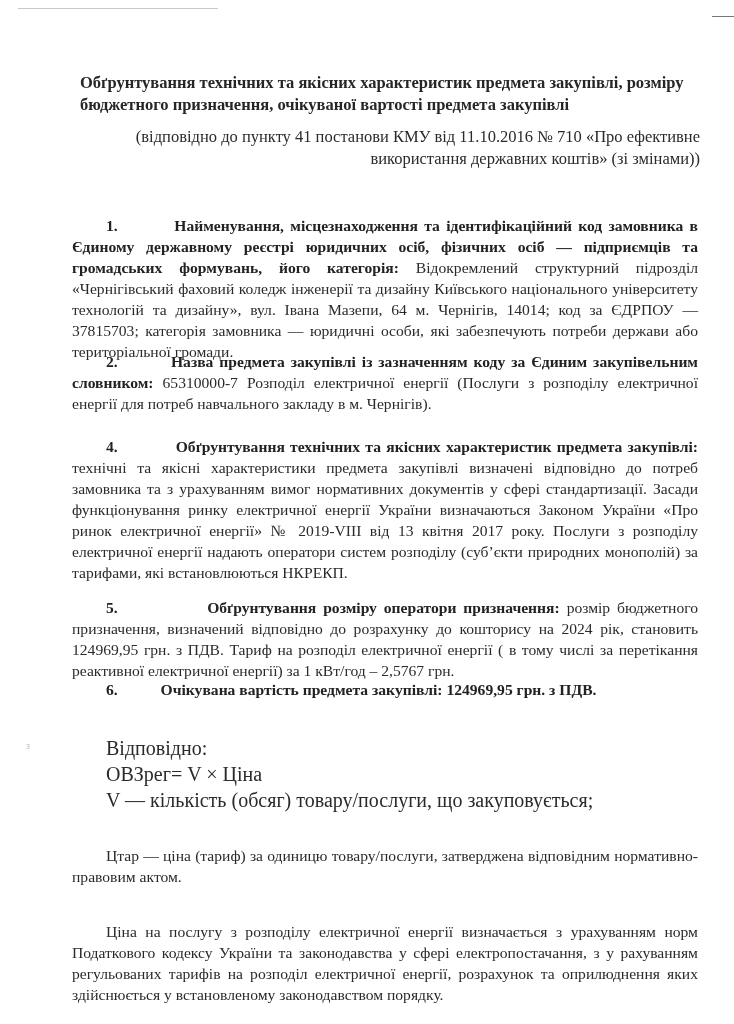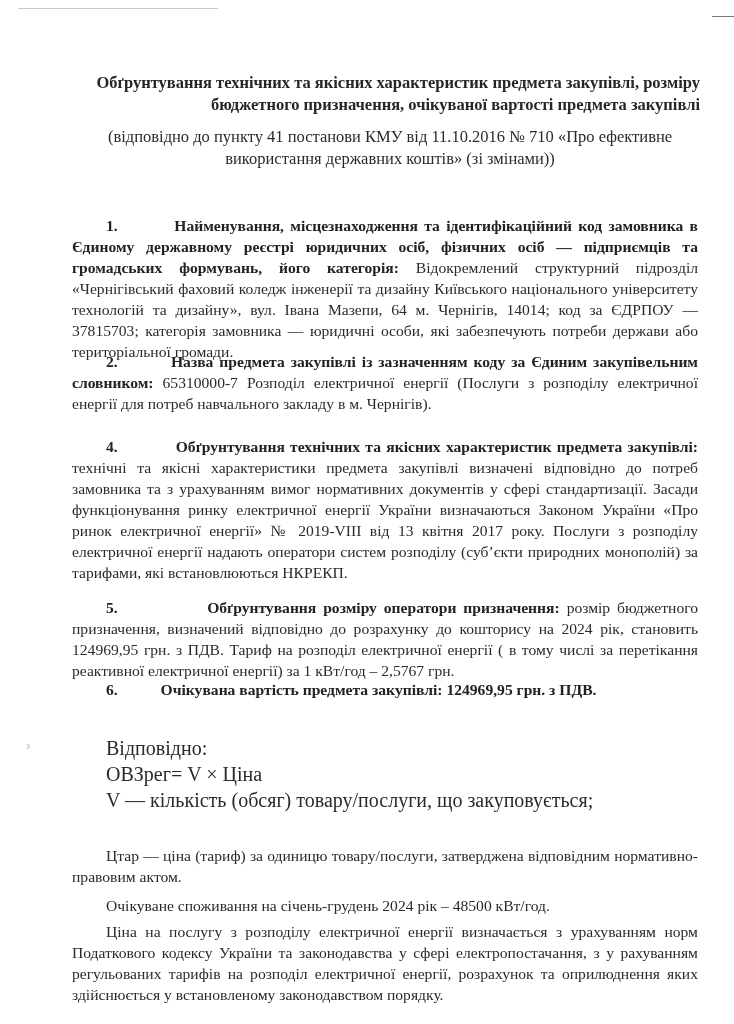--- a/index.html
+++ b/index.html
@@ -9,25 +9,25 @@
       font-family: "Liberation Serif", "DejaVu Serif", serif;
       color: #2a2a2a;
       position: relative;
     }
     .page { position: absolute; left: 0; top: 0; width: 734px; height: 1024px; }
     .top-mark-left { position: absolute; left: 18px; top: 8px; width: 200px; height: 1px; background: #c8c8c8; }
     .top-mark-right { position: absolute; left: 712px; top: 16px; width: 22px; height: 1px; background: #777; }
     .side-mark { position: absolute; left: 26px; top: 740px; font-size: 10px; color: #bbb; }
     .title {
       position: absolute; left: 80px; top: 72px; width: 620px;
-      text-align: right; font-weight: bold; font-size: 16.5px; line-height: 22px; color: #262626;
+      text-align: left; font-weight: bold; font-size: 16.5px; line-height: 22px; color: #262626;
     }
     .subtitle {
       position: absolute; left: 80px; top: 126px; width: 620px;
-      text-align: center; font-size: 16.5px; line-height: 22px; color: #2a2a2a;
+      text-align: right; font-size: 16.5px; line-height: 22px; color: #2a2a2a;
     }
     .p {
       position: absolute; left: 72px; width: 626px;
       font-size: 15.6px; line-height: 21px; text-align: justify; color: #2a2a2a; margin-top: 29px;
     }
     .p b { color: #222; }
     .indent { text-indent: 34px; }
     .line { position: absolute; left: 106px; font-size: 20px; line-height: 21px; white-space: nowrap; color: #2a2a2a; }
     .u { text-decoration: underline; font-weight: bold; }
   </style>
@@ -71,15 +71,14 @@
     <b>6.</b>&nbsp;&nbsp;&nbsp;&nbsp;&nbsp;&nbsp;&nbsp;&nbsp;&nbsp;&nbsp;
     <b>Очікувана вартість предмета закупівлі:</b>
     <b>124969,95  грн. з ПДВ.</b>
   </div>
 
 
   <div class="line" style="top:738px">Відповідно:</div>
   <div class="line" style="top:764px">ОВЗрег= V × Ціна</div>
   <div class="line" style="top:790px">V — кількість (обсяг) товару/послуги, що закуповується;</div>
   <div class="p indent" style="top:816px">Цтар — ціна (тариф) за одиницю товару/послуги, затверджена відповідним нормативно-правовим актом.</div>
-  <div class="p indent" style="top:866px">Очікуване споживання на січень-грудень 2024 рік – 48500 кВт/год.</div>
   <div class="p indent" style="top:892px">Ціна на послугу з розподілу електричної енергії визначається з урахуванням норм Податкового кодексу України та законодавства у сфері електропостачання, з у рахуванням регульованих тарифів на розподіл електричної енергії, розрахунок та оприлюднення яких здійснюється у встановленому законодавством порядку.</div>
 </div>
 
 </body></html>

